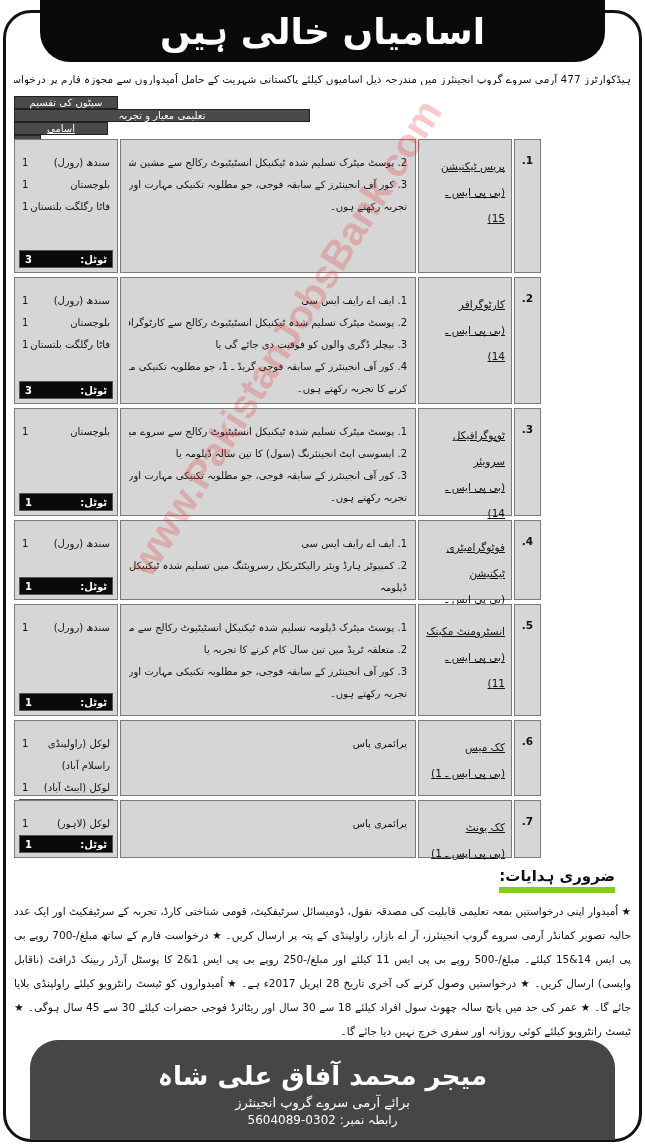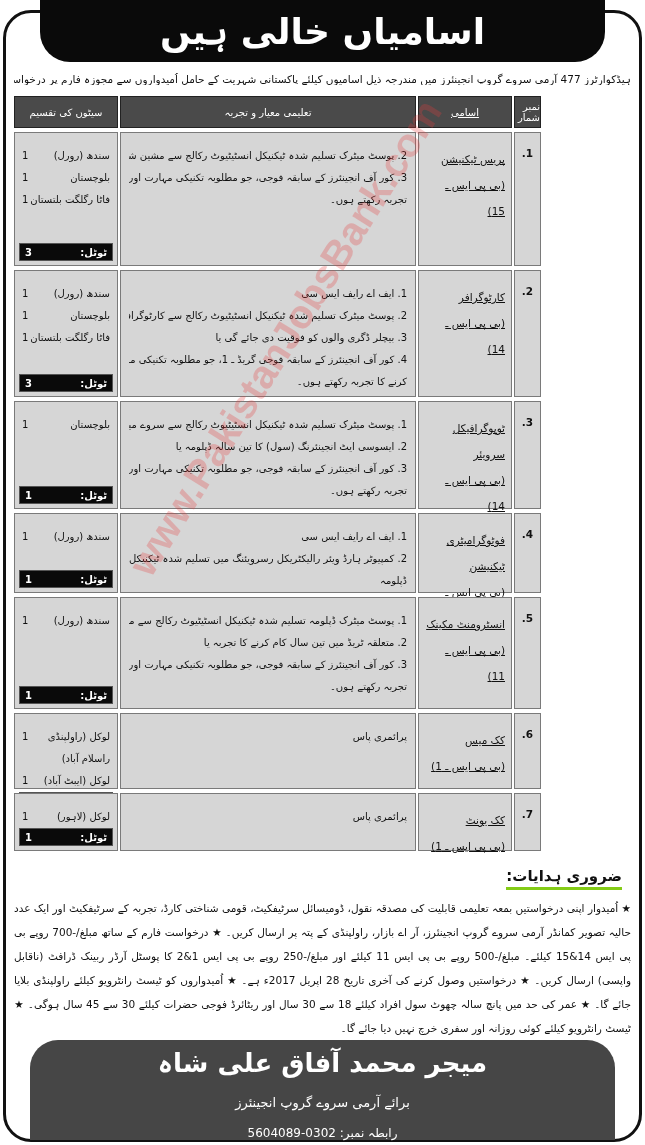--- a/index.html
+++ b/index.html
@@ -19,21 +19,21 @@
     color: #fff; font-size: 36px; font-weight: bold; direction: rtl;
     letter-spacing: 2px;
   }
   .intro {
     position: absolute; left: 14px; top: 73px; width: 617px;
     font-size: 10.5px; direction: rtl; text-align: right; white-space: nowrap; overflow: hidden;
   }
 
   .table { position: absolute; left: 14px; top: 96px; width: 617px; }
   .hdr-row, .job-row { display: flex; flex-direction: row; }
-  .hdr-row { height: 32px; margin-bottom: 4px; }
+  .hdr-row { height: 39px; margin-bottom: 4px; flex-direction: column; }
   .hdr-cell {
     background: #4a4a4a; color: #fff; font-size: 10px; direction: rtl;
     display: flex; align-items: center; justify-content: center;
     border: 1px solid #222; margin-right: 2px;
   }
   .c-seats { width: 104px; }
   .c-crit { width: 296px; }
   .c-post { width: 94px; text-decoration: underline; }
   .c-num { width: 27px; margin-right: 0 !important; }
 
@@ -54,28 +54,28 @@
   .seat-spacer { flex: 1; }
   .total-bar {
     background: #0a0a0a; color: #fff; display: flex; justify-content: space-between;
     direction: rtl; font-size: 10px; font-weight: bold; height: 18px; line-height: 18px; padding: 0 5px;
     border: 1px solid #555;
   }
 
   .instructions { position: absolute; left: 14px; top: 866px; width: 617px; direction: rtl; text-align: right; }
   .instr-title {
     font-size: 15px; font-weight: bold; display: inline-block;
-    border-bottom: 3px solid #84cc16; padding-bottom: 2px; margin-right: 9px;
+    border-bottom: 6px solid #84cc16; padding-bottom: 2px; margin-right: 16px;
   }
   .instr-body { font-size: 10.5px; line-height: 24px; margin-top: 6px; text-align: justify; }
 
   .sig-box {
     position: absolute; left: 30px; top: 1040px; width: 585px; height: 100px;
     background: #464646; border-radius: 28px 28px 0 0; color: #fff;
-    display: flex; flex-direction: column; align-items: center; justify-content: space-between;
+    display: flex; flex-direction: column; align-items: center; justify-content: center;
     direction: rtl; padding-top: 8px;
   }
   .sig-name { font-size: 26px; font-weight: bold; }
   .sig-role { font-size: 13px; margin-top: 4px; }
   .sig-phone { font-size: 12px; margin-top: 3px; }
 
   .watermark {
     position: absolute; left: 120px; top: 560px; width: 520px;
     font-size: 40px; font-weight: bold; color: rgba(230, 60, 60, 0.28);
     transform: rotate(-58deg); transform-origin: left top; white-space: nowrap;

